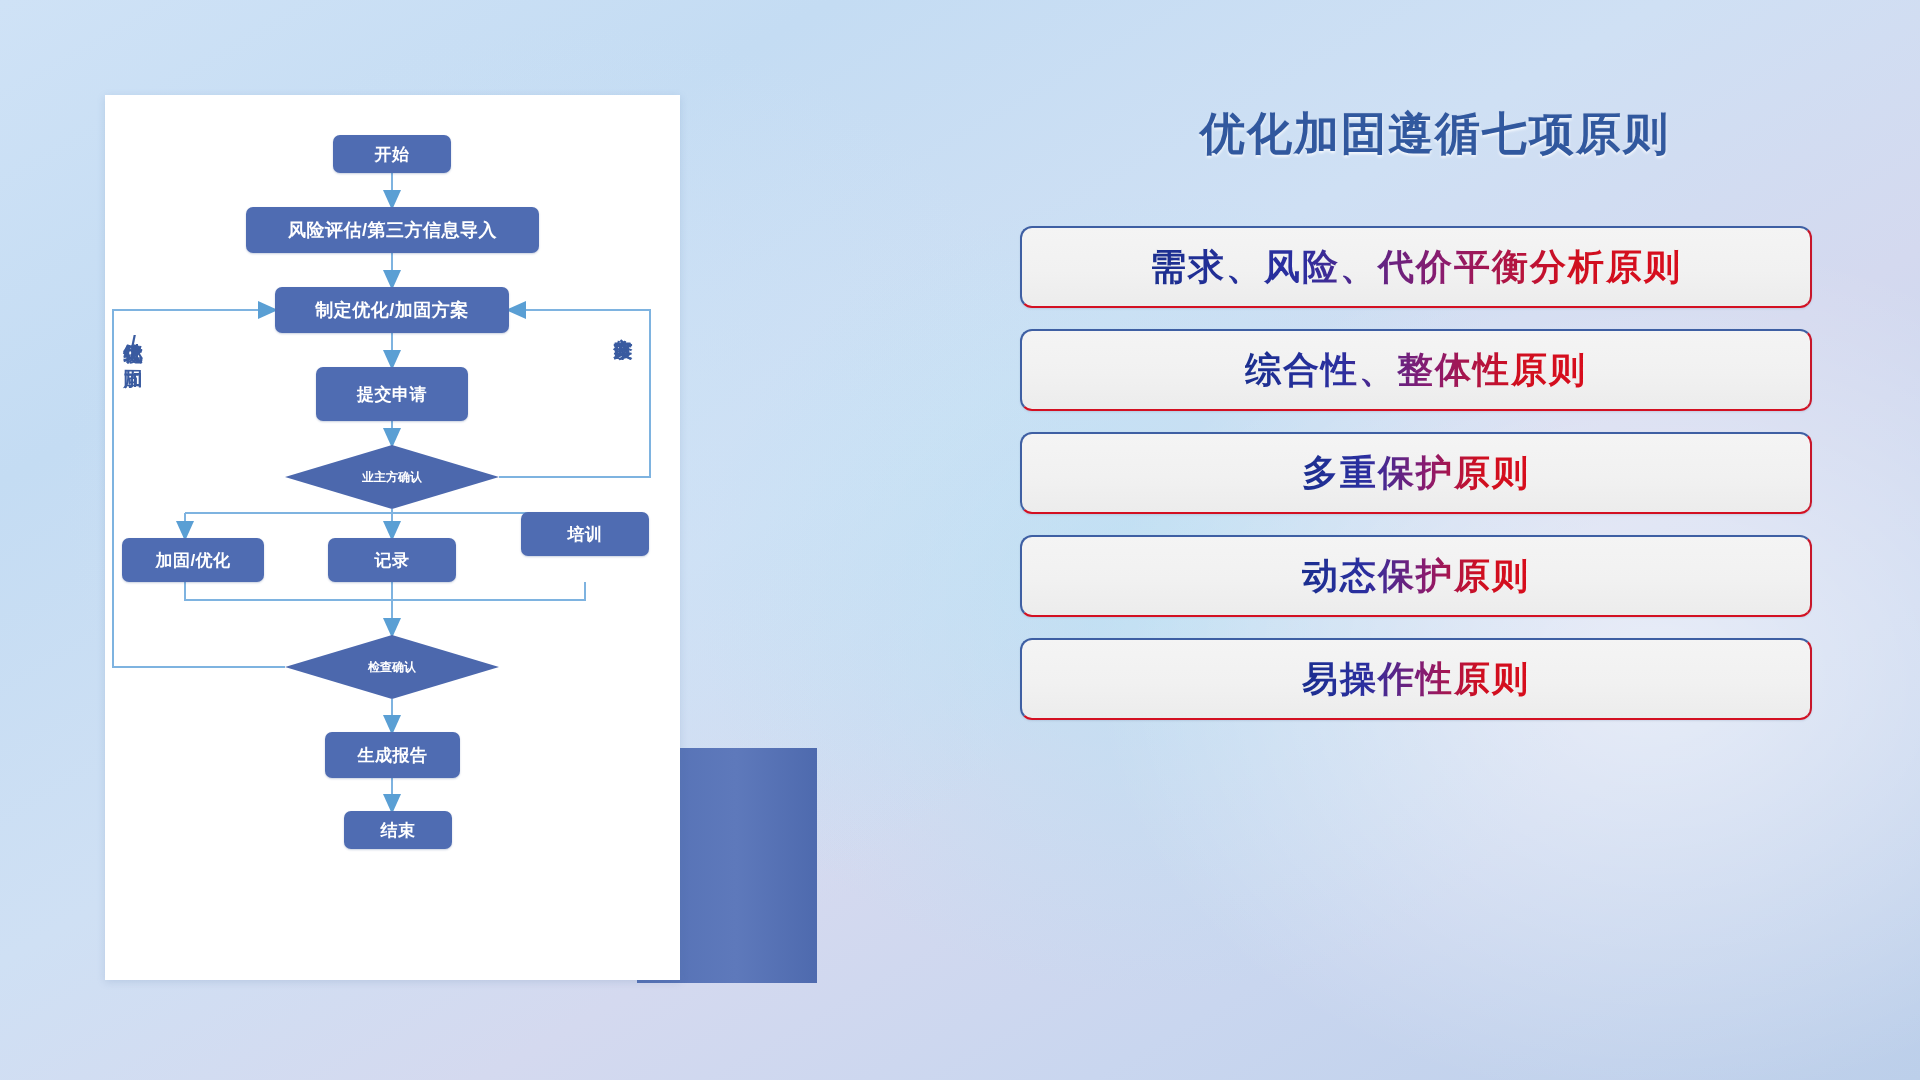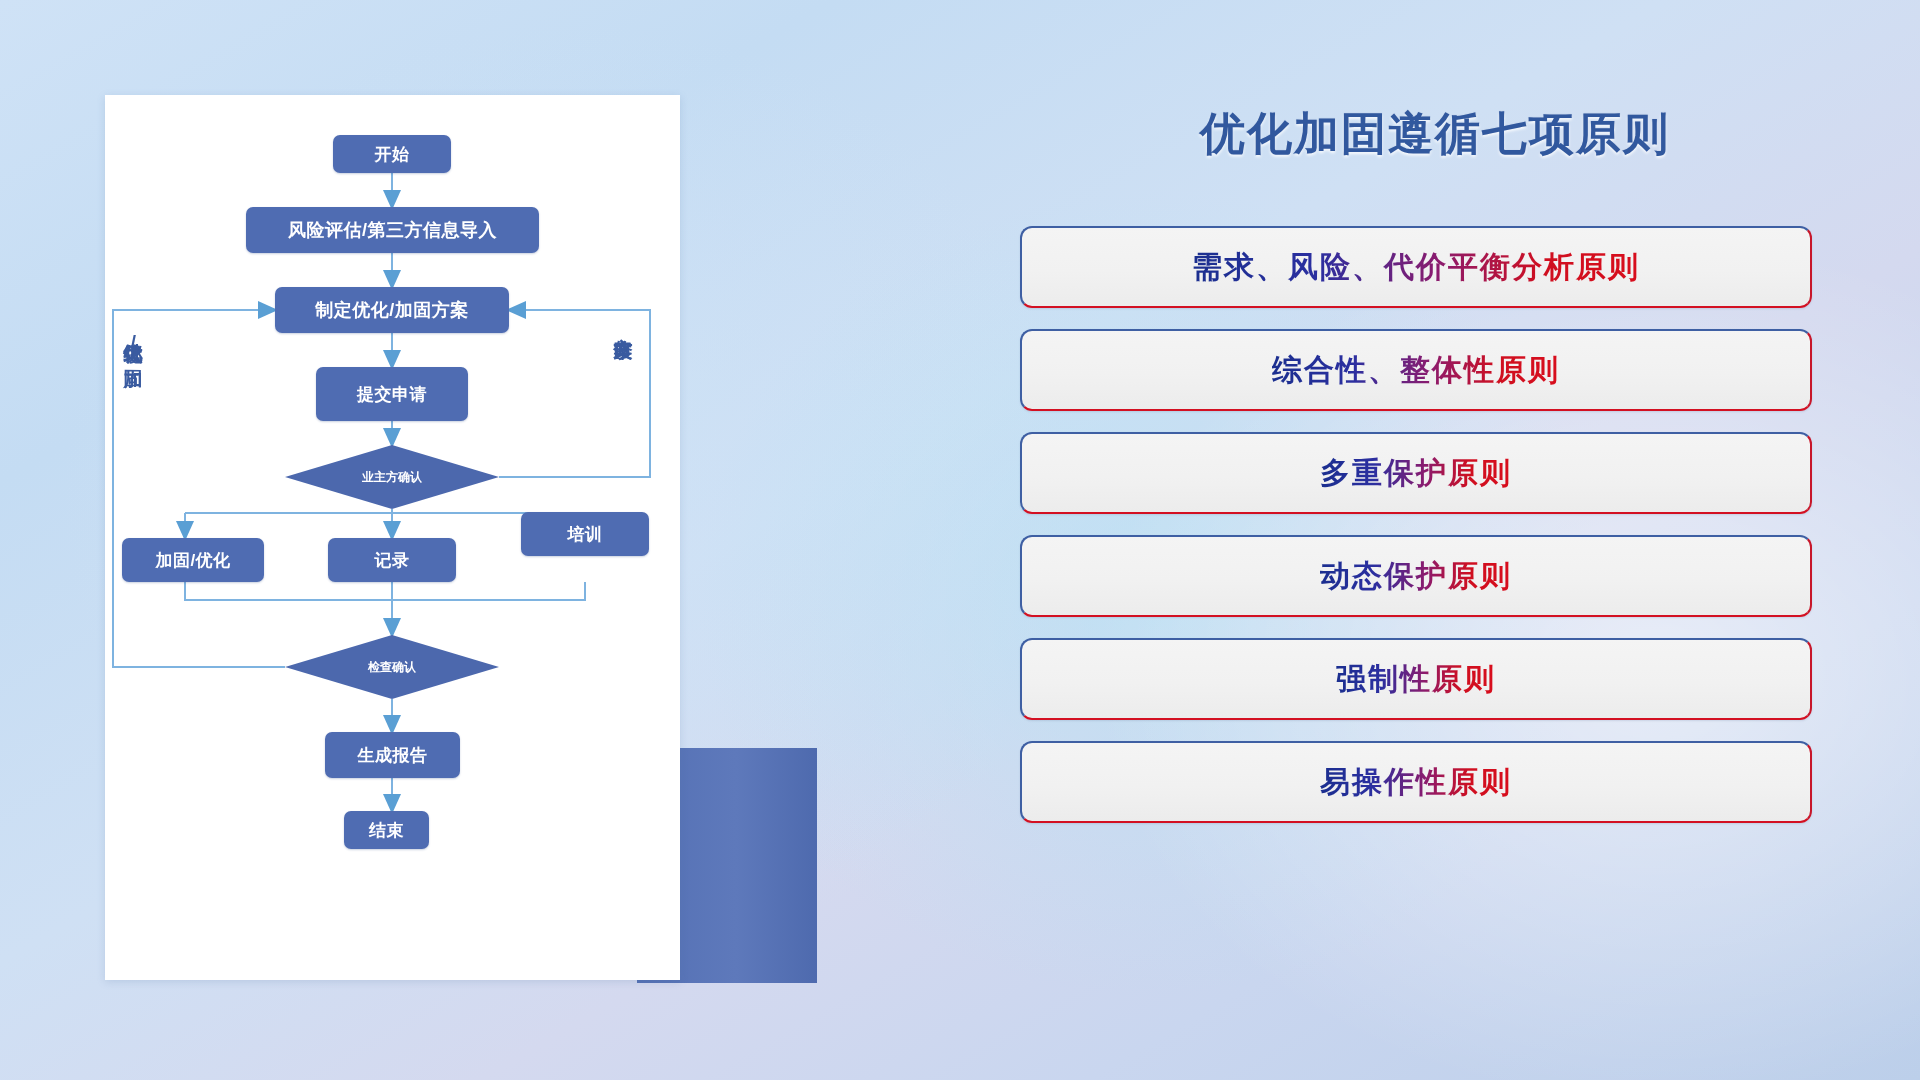--- a/index.html
+++ b/index.html
@@ -64,21 +64,21 @@
     background:linear-gradient(180deg,#f4f4f4 0%,#f1f1f1 55%,#ececec 100%);
     border-radius:12px;
     border-top:2.5px solid #3e5fa3;
     border-left:2px solid #3e5fa3;
     border-right:2px solid #c7162a;
     border-bottom:2.5px solid #d31022;
     display:flex;align-items:center;justify-content:center;
     box-shadow:0 1px 2px rgba(90,110,150,.18);
   }
   .pitem span{
-    font-size:30px;font-weight:bold;letter-spacing:2px;
+    font-size:36px;font-weight:bold;letter-spacing:2px;
     background:linear-gradient(90deg,#1b2f8f 0%,#2b2fa0 28%,#8b1b6e 55%,#cf0f20 78%,#d80d1c 100%);
     -webkit-background-clip:text;background-clip:text;color:transparent;
     -webkit-text-fill-color:transparent;
   }
 </style>
 </head>
 <body>
 
 <div class="slide">
 
@@ -143,21 +143,21 @@
       <div class="node small" style="left:17px;top:443px;width:142px;height:44px;">加固/优化</div>
 
       <div class="node small" style="left:223px;top:443px;width:128px;height:44px;">记录</div>
 
       <div class="node small" style="left:416px;top:417px;width:128px;height:44px;">培训</div>
 
       <div class="diamond" style="left:180px;top:540px;width:214px;height:64px;">检查确认</div>
 
       <div class="node small" style="left:220px;top:637px;width:135px;height:46px;">生成报告</div>
 
-      <div class="node small" style="left:239px;top:716px;width:85px;height:38px;">结束</div>
+      <div class="node small" style="left:239px;top:716px;width:108px;height:38px;">结束</div>
 
       <div class="vlabel" style="left:18px;top:232px;">继续优化/加固</div>
 
       <div class="vlabel" style="left:508px;top:228px;">方案修改</div>
 
     </div>
   </div>
 
   <div class="panel">
     <div class="panel-title">优化加固遵循七项原则</div>
@@ -169,21 +169,18 @@
       <div class="pitem">
         <span>综合性、整体性原则</span>
       </div>
       <div class="pitem">
         <span>多重保护原则</span>
       </div>
       <div class="pitem">
         <span>动态保护原则</span>
       </div>
       <div class="pitem">
-        <span>强制性原则</span>
-      </div>
-      <div class="pitem">
         <span>易操作性原则</span>
       </div>
     </div>
   </div>
 
 </div>
 
 </body></html>

